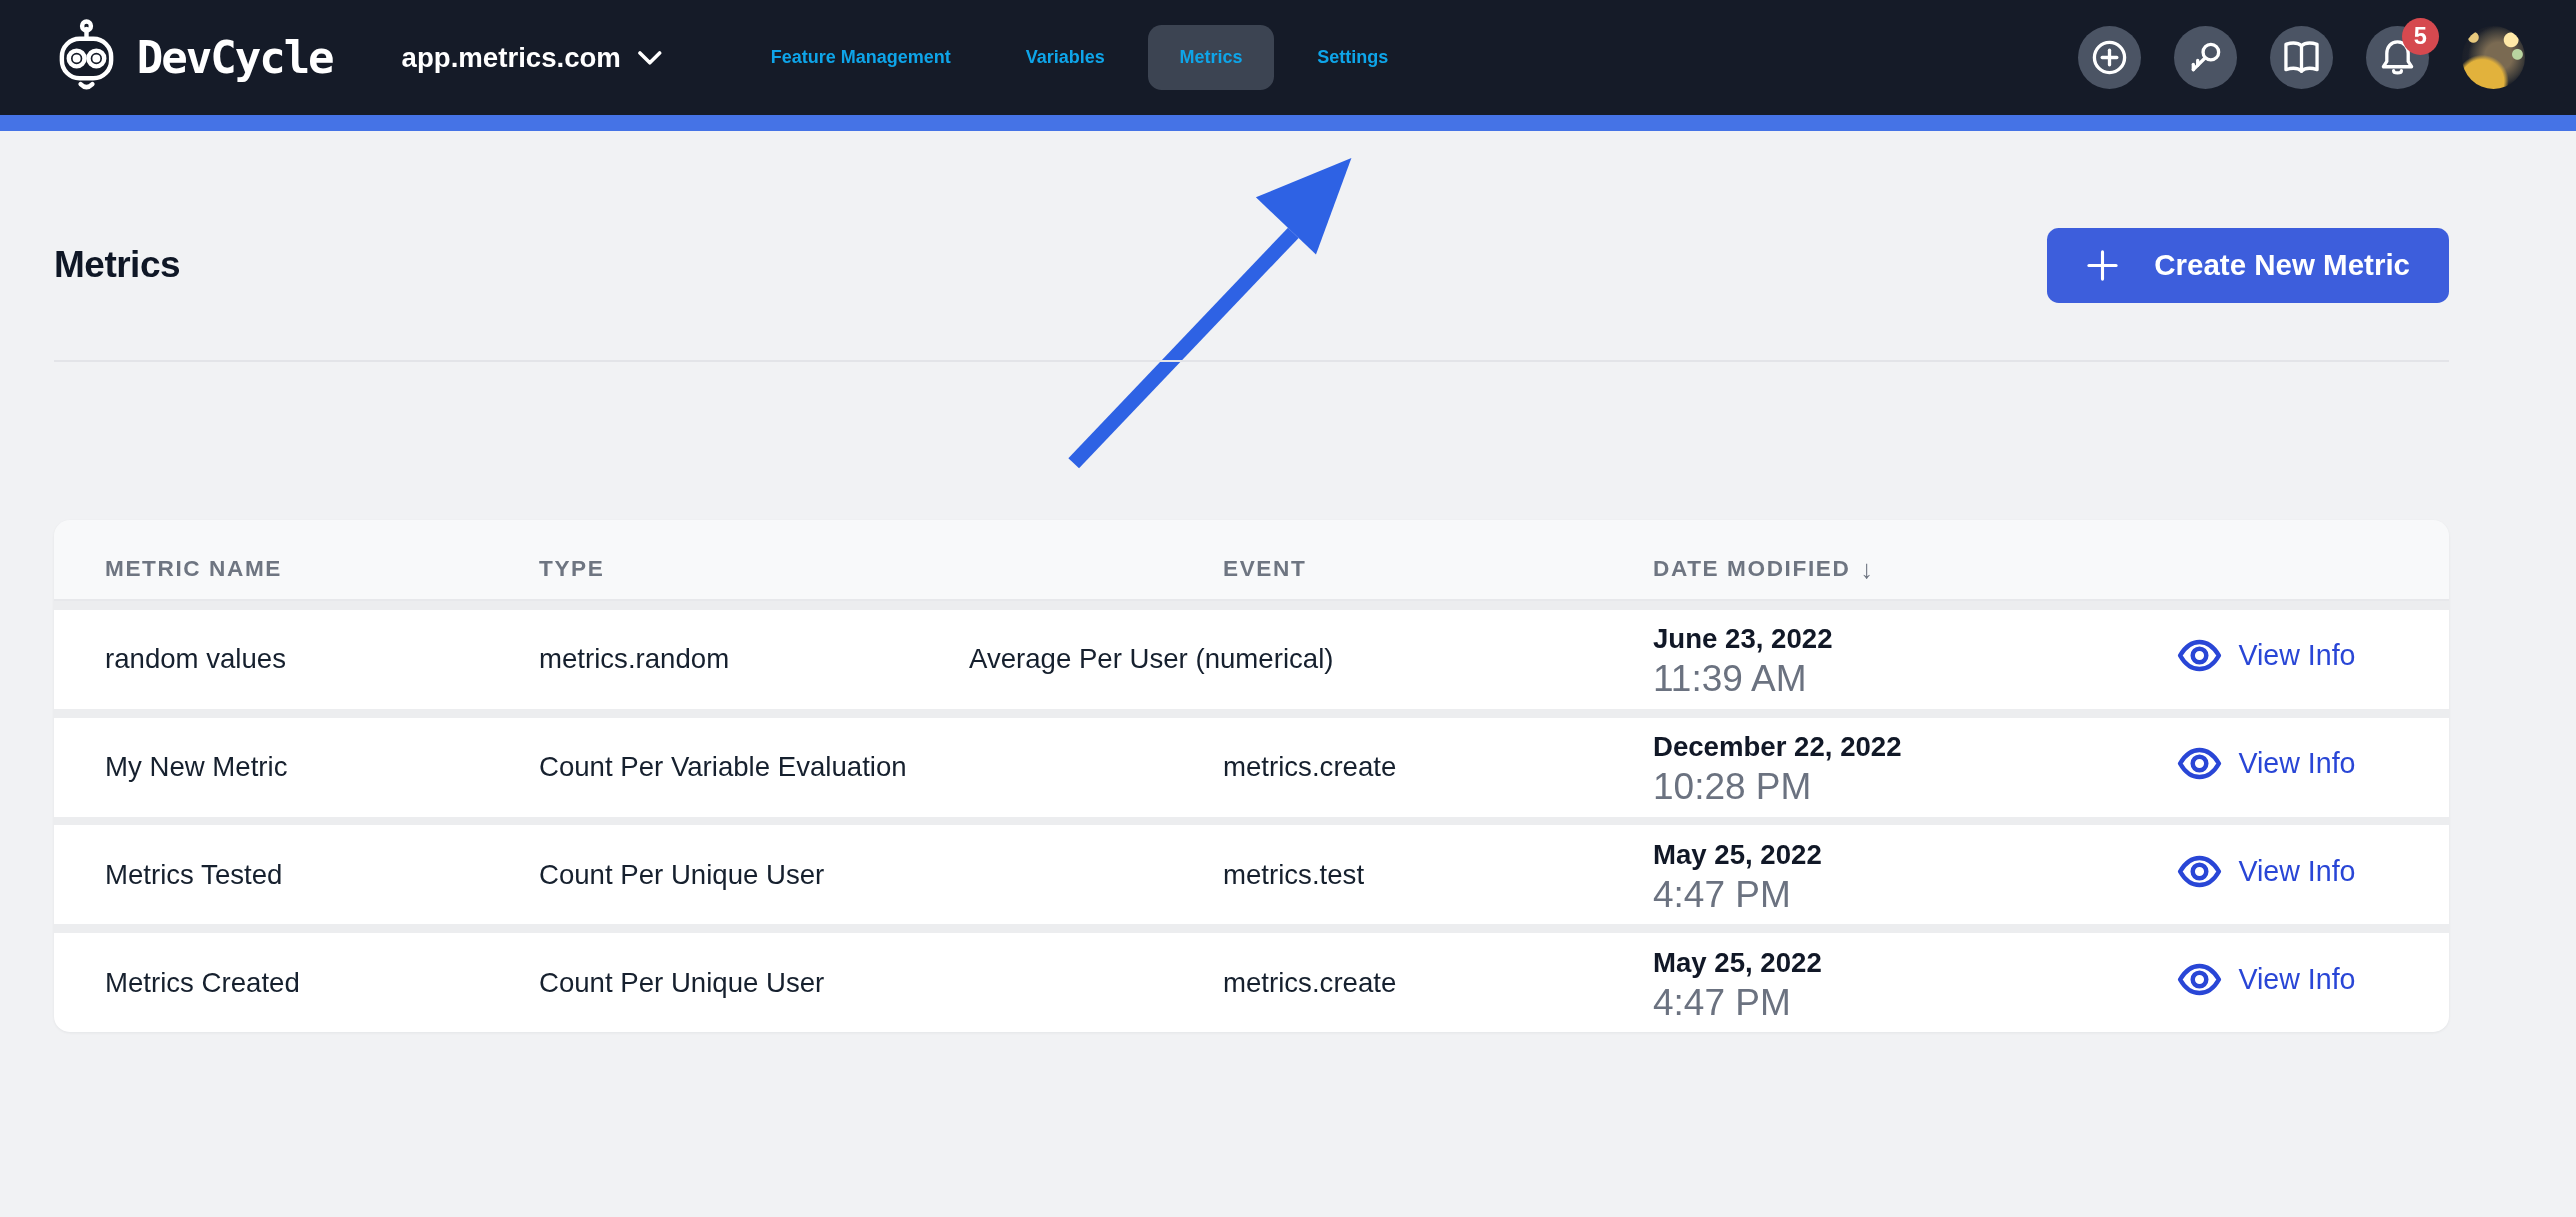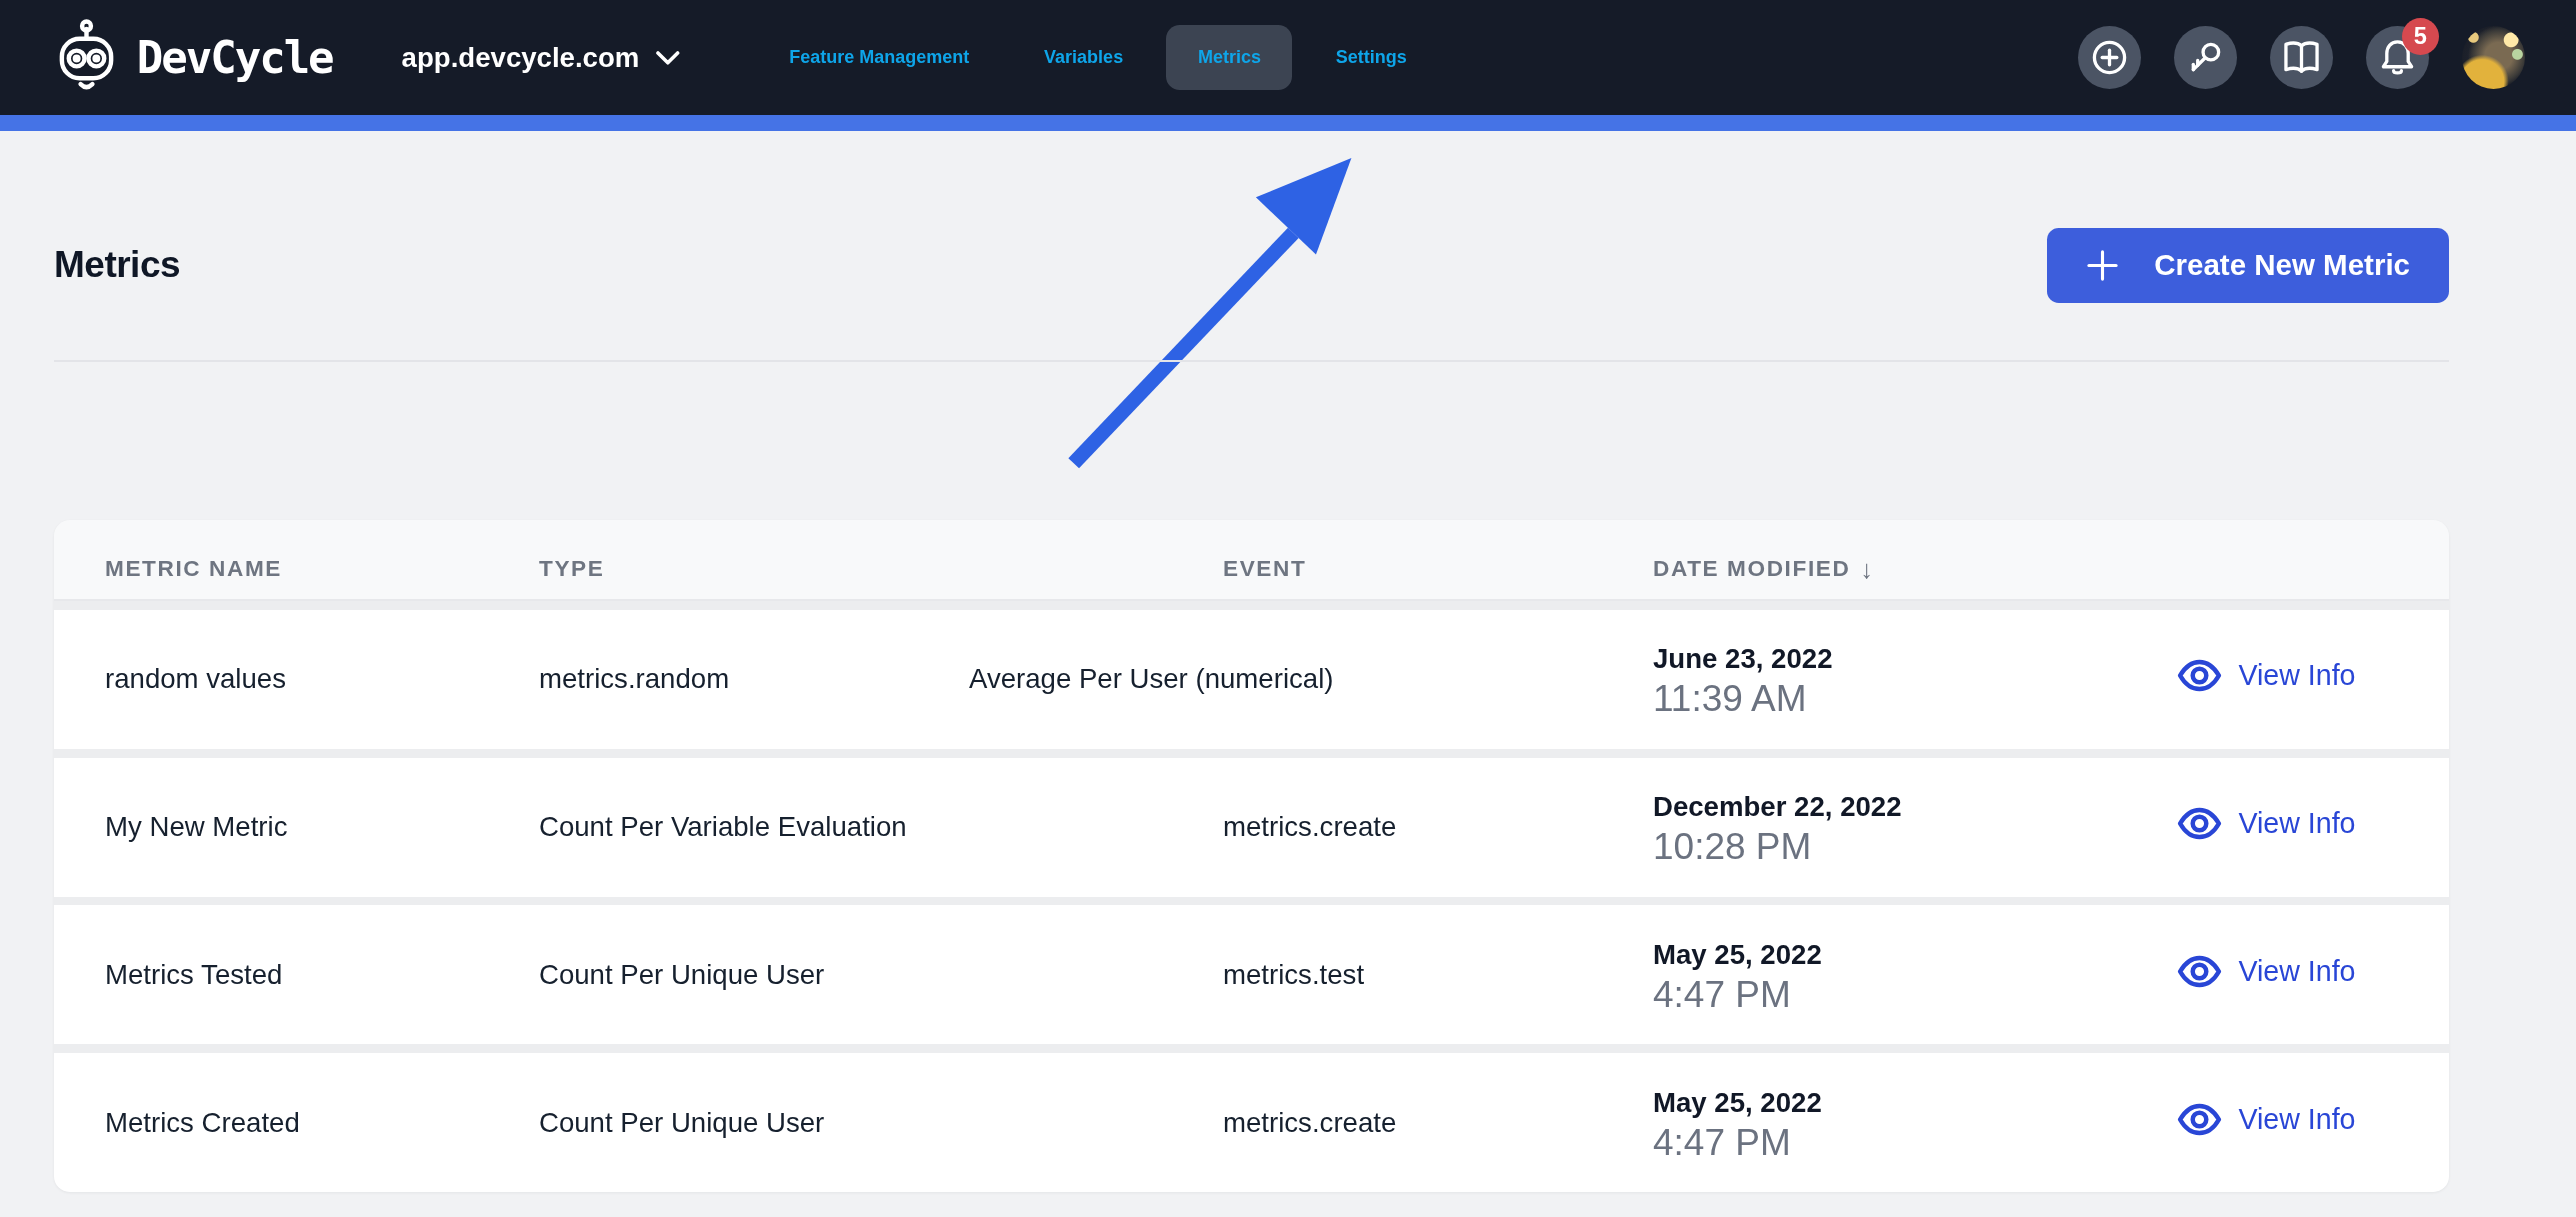--- a/index.html
+++ b/index.html
@@ -175,21 +175,21 @@
     letter-spacing: 1.6px;
     color: #6E7581;
     display: flex;
     align-items: center;
     gap: 9.8px;
     margin-top: 20px;
   }
   .sort-icon { font-size: 25.6px; color: #6E7581; font-weight: 400; cursor: pointer; }
   .trow {
     background: #FFFFFF;
-    height: 139px;
+    height: 99px;
     display: flex;
     align-items: center;
     padding-left: 51px;
     margin-top: 8.9px;
   }
   .trow:first-of-type { margin-top: 0; }
   .col-name  { width: 434px; flex: 0 0 auto; }
   .col-type  { width: 684px; flex: 0 0 auto; }
   .col-event { width: 430px; flex: 0 0 auto; }
   .col-date  { width: 502px; flex: 0 0 auto; }
@@ -222,21 +222,21 @@
         <circle cx="43" cy="40" r="8"></circle>
         <circle cx="23" cy="40" r="1.8" fill="#fff"></circle>
         <circle cx="43" cy="40" r="1.8" fill="#fff"></circle>
         <path d="M27 66 Q33 72 39 66"></path>
       </svg>
     </span>
     <span class="brand-text">DevCycle</span>
   </div>
 
   <div class="env-selector">
-    <span>app.devcycle.com</span>
+    <span>app.metrics.com</span>
     <span style="display:flex;">
       <svg width="25.6" height="15.8" viewBox="0 0 26 16" fill="none" stroke="#FFFFFF" stroke-width="3.6" stroke-linecap="round" stroke-linejoin="round">
         <polyline points="3,3 13,13 23,3"></polyline>
       </svg>
     </span>
   </div>
 
   <nav class="nav-links">
     <a class="nav-link">Feature Management</a>
     <a class="nav-link">Variables</a>

